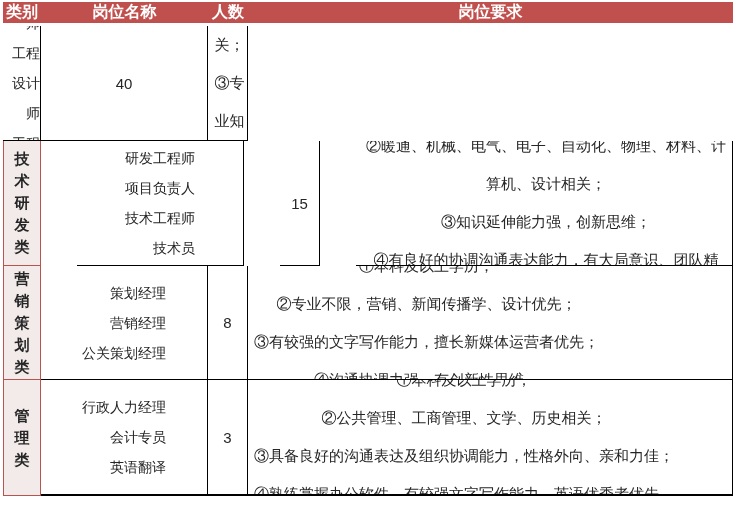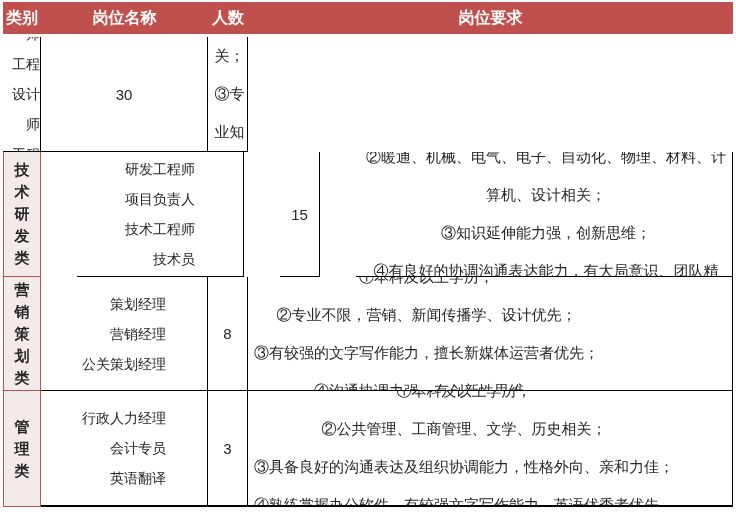--- a/index.html
+++ b/index.html
@@ -18,21 +18,21 @@
   .sheet {
     position: absolute;
     left: 3px;
     top: 2px;
     width: 730px;
   }
   
   .thead {
     display: grid;
     grid-template-columns: 38px 167px 40px 1fr;
-    height: 32px;
+    height: 21px;
     background: #C0504D;
     margin-bottom: 3px;
   }
   .th {
     display: flex;
     align-items: center;
     justify-content: center;
     color: #ffffff;
     font-size: 16px;
     font-weight: bold;
@@ -127,21 +127,21 @@
       <div class="th">人数</div>
       <div class="th">岗位要求</div>
     </div>
 
     <div class="row r1">
       <div class="cell pos">
         <div class="plines">项目工程师
 工程设计师
 工程技术员</div>
       </div>
-      <div class="cell num">30</div>
+      <div class="cell num">40</div>
       <div class="cell req">
         <div class="rlines">①本科及以上学历；
 ②暖通、水利、机械、材料、电子、物理相关；
 ③专业知识扎实，实操能力强；
 ④协调沟通、抗压能力强，吃苦耐劳，适应出差。</div>
       </div>
     </div>
 
     <div class="row r2">
       <div class="cell cat">

